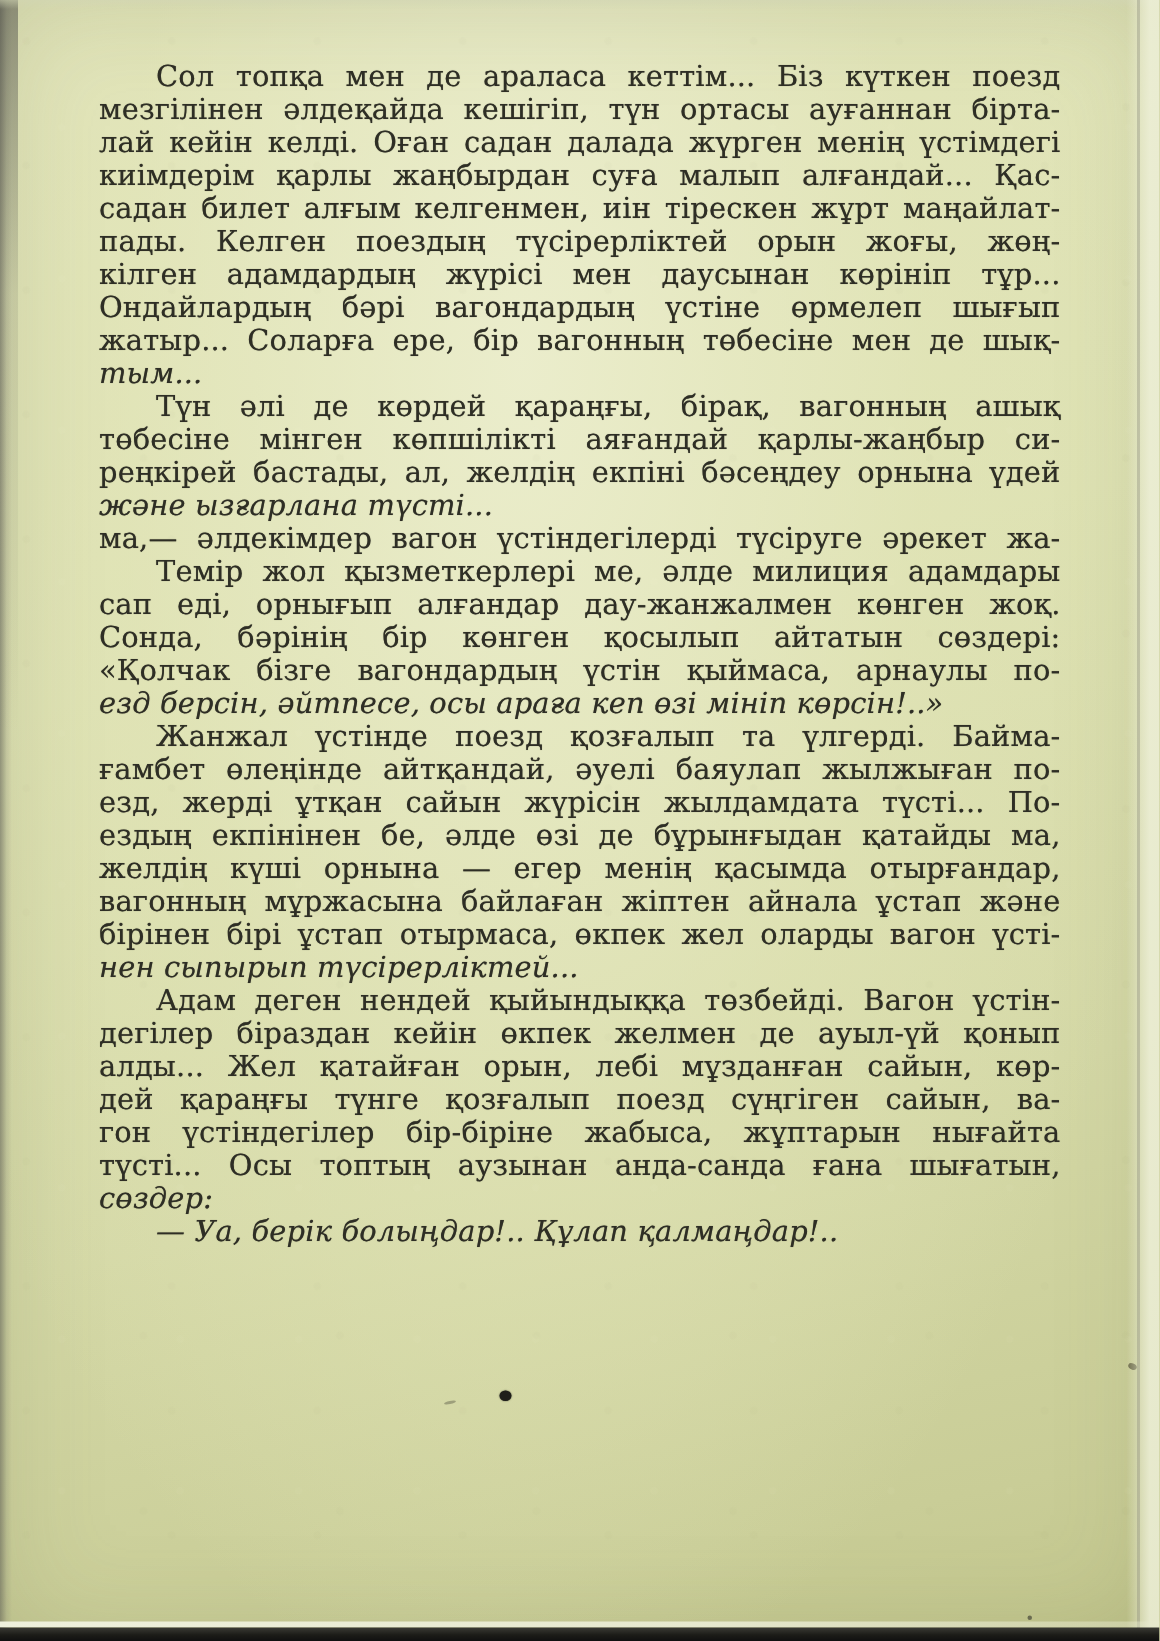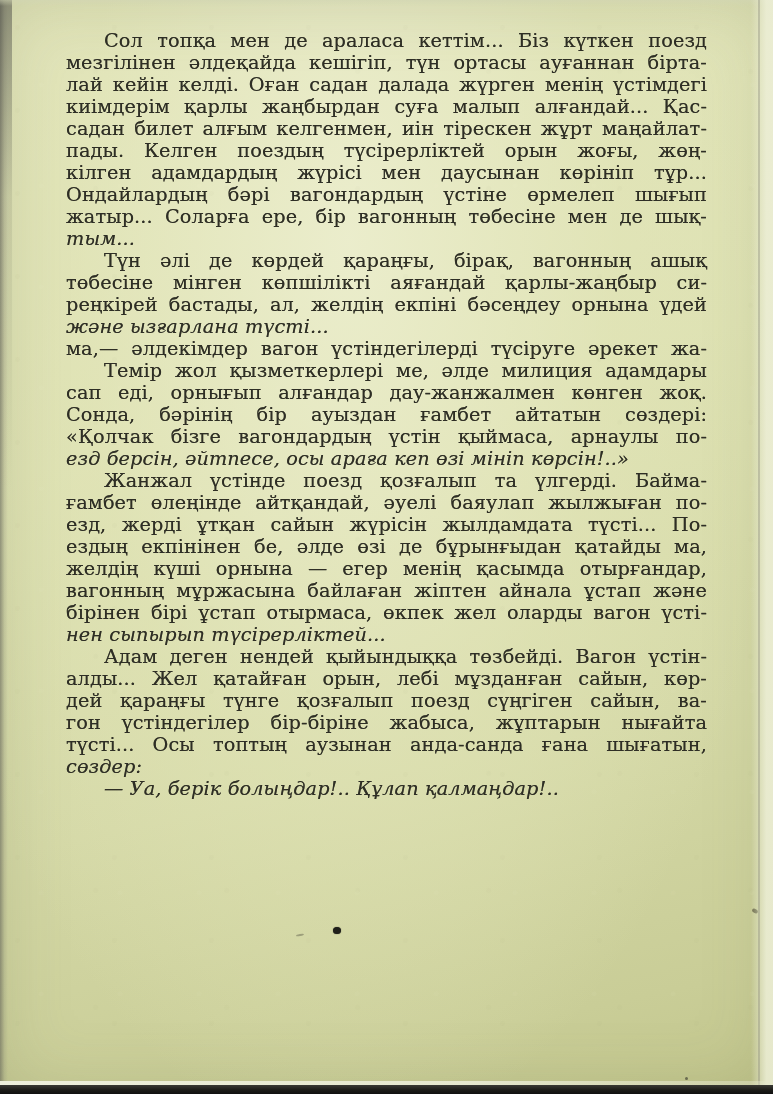--- a/index.html
+++ b/index.html
@@ -20,21 +20,21 @@
   .grain {
     position: absolute; inset: 0; opacity: 0.5; pointer-events: none;
     background:
       radial-gradient(circle at 18% 33%, rgba(120,120,90,0.05) 0 2px, rgba(0,0,0,0) 3px),
       radial-gradient(circle at 73% 61%, rgba(120,120,90,0.05) 0 2px, rgba(0,0,0,0) 3px),
       radial-gradient(circle at 52% 84%, rgba(255,255,230,0.08) 0 2px, rgba(0,0,0,0) 3px);
     background-size: 97px 83px, 131px 117px, 79px 101px;
   }
   .text-block {
     position: absolute;
-    left: 66px; top: 30px; width: 641px;
+    left: 66px; top: 40px; width: 641px;
     font-size: 19.3px;
     line-height: 22px;
     color: #2e2e25;
     letter-spacing: 0.1px;
     text-shadow: 0 0 0.5px rgba(44,44,32,0.65);
   }
   .line {
     text-align: justify;
     text-align-last: justify;
     height: 22px;
@@ -98,32 +98,33 @@
     <div class="line">Ондайлардың бәрі вагондардың үстіне өрмелеп шығып</div>
     <div class="line">жатыр... Соларға ере, бір вагонның төбесіне мен де шық-</div>
     <div class="line last">тым...</div>
     <div class="line indent">Түн әлі де көрдей қараңғы, бірақ, вагонның ашық</div>
     <div class="line">төбесіне мінген көпшілікті аяғандай қарлы-жаңбыр си-</div>
     <div class="line">реңкірей бастады, ал, желдің екпіні бәсеңдеу орнына үдей</div>
     <div class="line last">және ызғарлана түсті...</div>
     <div class="line">ма,— әлдекімдер вагон үстіндегілерді түсіруге әрекет жа-</div>
     <div class="line indent">Темір жол қызметкерлері ме, әлде милиция адамдары</div>
     <div class="line">сап еді, орнығып алғандар дау-жанжалмен көнген жоқ.</div>
-    <div class="line">Сонда, бәрінің бір ауыздан ғамбет айтатын сөздері:</div>
+    <div class="line">Сонда, бәрінің бір көнген қосылып айтатын сөздері:</div>
     <div class="line">«Қолчак бізге вагондардың үстін қыймаса, арнаулы по-</div>
     <div class="line last">езд берсін, әйтпесе, осы араға кеп өзі мініп көрсін!..»</div>
     <div class="line indent">Жанжал үстінде поезд қозғалып та үлгерді. Байма-</div>
     <div class="line">ғамбет өлеңінде айтқандай, әуелі баяулап жылжыған по-</div>
     <div class="line">езд, жерді ұтқан сайын жүрісін жылдамдата түсті... По-</div>
     <div class="line">ездың екпінінен бе, әлде өзі де бұрынғыдан қатайды ма,</div>
     <div class="line">желдің күші орнына — егер менің қасымда отырғандар,</div>
     <div class="line">вагонның мұржасына байлаған жіптен айнала ұстап және</div>
     <div class="line">бірінен бірі ұстап отырмаса, өкпек жел оларды вагон үсті-</div>
     <div class="line last">нен сыпырып түсірерліктей...</div>
     <div class="line indent">Адам деген нендей қыйындыққа төзбейді. Вагон үстін-</div>
+    <div class="line">дегілер біраздан кейін өкпек желмен де ауыл-үй қонып</div>
     <div class="line">алды... Жел қатайған орын, лебі мұзданған сайын, көр-</div>
     <div class="line">дей қараңғы түнге қозғалып поезд сүңгіген сайын, ва-</div>
     <div class="line">гон үстіндегілер бір-біріне жабыса, жұптарын нығайта</div>
     <div class="line">түсті... Осы топтың аузынан анда-санда ғана шығатын,</div>
     <div class="line last">сөздер:</div>
     <div class="line indent last">— Уа, берік болыңдар!.. Құлап қалмаңдар!..</div>
   </div>
 
 <div class="ornament-dot"></div>
 <div class="speck speck-a"></div>

